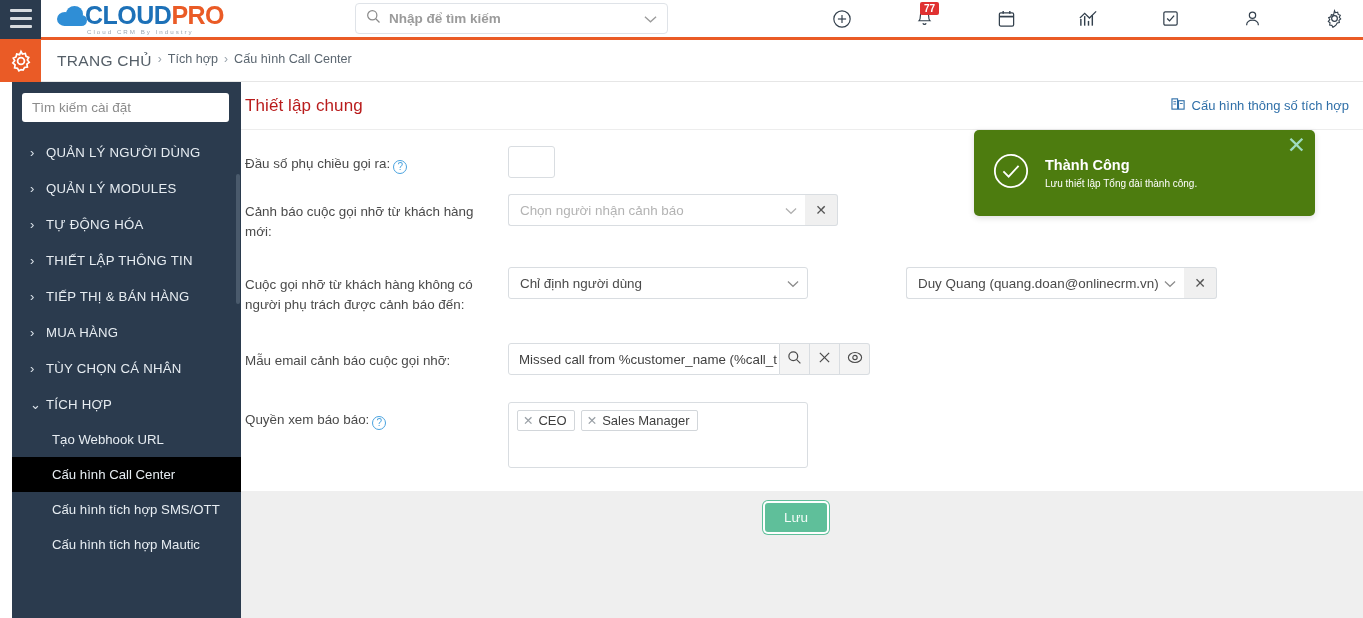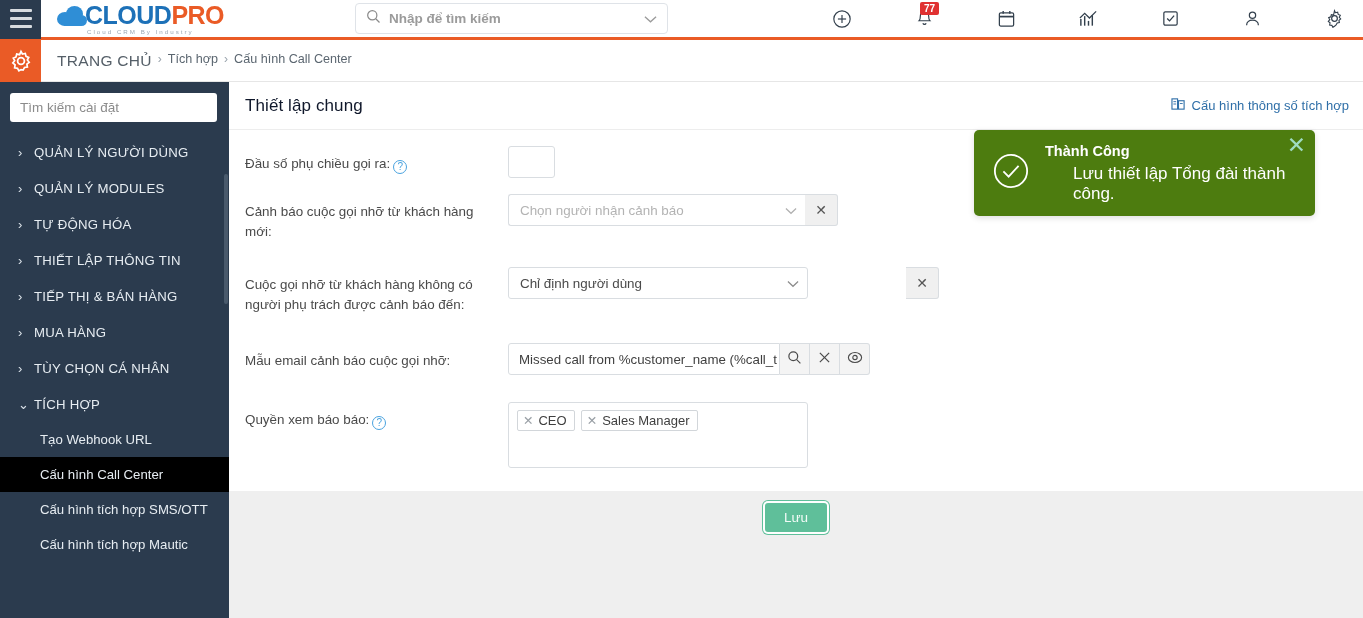--- a/index.html
+++ b/index.html
@@ -111,21 +111,21 @@
   }
   .crumb-home {
     font-size: 15.5px; color: #555f68; letter-spacing: .3px;
   }
   .crumb-sep { font-size: 12px; color: #9aa4ad; margin: 0 6px; }
   .crumb-mid { font-size: 12.6px; color: #5b6670; }
   .crumb-last { font-size: 12.6px; color: #5b6670; }
 
   
   .sidebar {
-    position: absolute; top: 82px; left: 0;
+    position: absolute; top: 82px; left: 12px;
     width: 229px; height: 536px;
     background: #2b3b4e;
     overflow: hidden;
     z-index: 20;
   }
   .side-search {
     margin: 11px 12px 0 10px;
     height: 29px; background: #fff;
     border-radius: 3px; display: flex; align-items: center;
     padding: 0 10px;
@@ -167,21 +167,21 @@
     background: #ffffff;
     box-shadow: 0 1px 3px rgba(0,0,0,0.10);
   }
   .card-head {
     height: 48px; display: flex; align-items: center;
     justify-content: space-between;
     border-bottom: 1px solid #ededed;
     padding: 0 14px 0 16px;
   }
   .card-title {
-    font-size: 17px; color: #0f172a; letter-spacing: .1px;
+    font-size: 17px; color: #b91c1c; letter-spacing: .1px;
   }
   .card-link {
     display: flex; align-items: center; gap: 6px;
     font-size: 13px; color: #2f6fa8; cursor: pointer;
   }
 
   .form { padding: 16px 0 0 16px; }
   .row { display: flex; margin-bottom: 6px; position: relative; }
   .lbl {
     width: 263px; padding-right: 14px; padding-top: 8px;
@@ -270,21 +270,21 @@
     display: flex; align-items: center;
     box-shadow: 0 2px 6px rgba(0,0,0,0.13);
     z-index: 60;
   }
   .toast .ck { margin-left: 18px; flex-shrink: 0; }
   .toast .txt { margin-left: 15px; }
   .toast .t1 {
     font-size: 14.5px; font-weight: bold; color: #ffffff;
     margin-bottom: 5px;
   }
-  .toast .t2 { font-size: 17px; color: #ffffff; margin-left: 28px; }
+  .toast .t2 { font-size: 10px; color: #ffffff; }
   .toast .cls {
     position: absolute; right: 9px; top: 5px;
     font-size: 23px; color: #9fdcc2; cursor: pointer; line-height: 20px;
     font-weight: 300;
   }
 </style>
 </head>
 <body>
 
 <div class="topbar">
@@ -503,20 +503,28 @@
         <div class="field">
           <div class="selectbox" style="width:300px;gap:31px;">
             <span class="val">Chỉ định người dùng</span>
             <span>
               <svg width="12" height="8" viewBox="0 0 13 8">
                   <polyline points="1,1.3 6.5,6.5 12,1.3" fill="none" stroke="#8c8c8c" stroke-width="1.3"></polyline>
                 </svg>
             </span>
           </div>
           <div style="width:98px;"></div>
+          <div class="selectbox sel-nob" style="width:278px;">
+            <span class="val">Duy Quang (quang.doan@onlinecrm.vn)</span>
+            <span>
+              <svg width="12" height="8" viewBox="0 0 13 8">
+                  <polyline points="1,1.3 6.5,6.5 12,1.3" fill="none" stroke="#8c8c8c" stroke-width="1.3"></polyline>
+                </svg>
+            </span>
+          </div>
           <div class="clearbtn">
             <span>✕</span>
           </div>
         </div>
       </div>
 
       <div class="row" style="margin-bottom:27px;">
         <div class="lbl">
           <span>Mẫu email cảnh báo cuộc gọi nhỡ:</span>
         </div>

